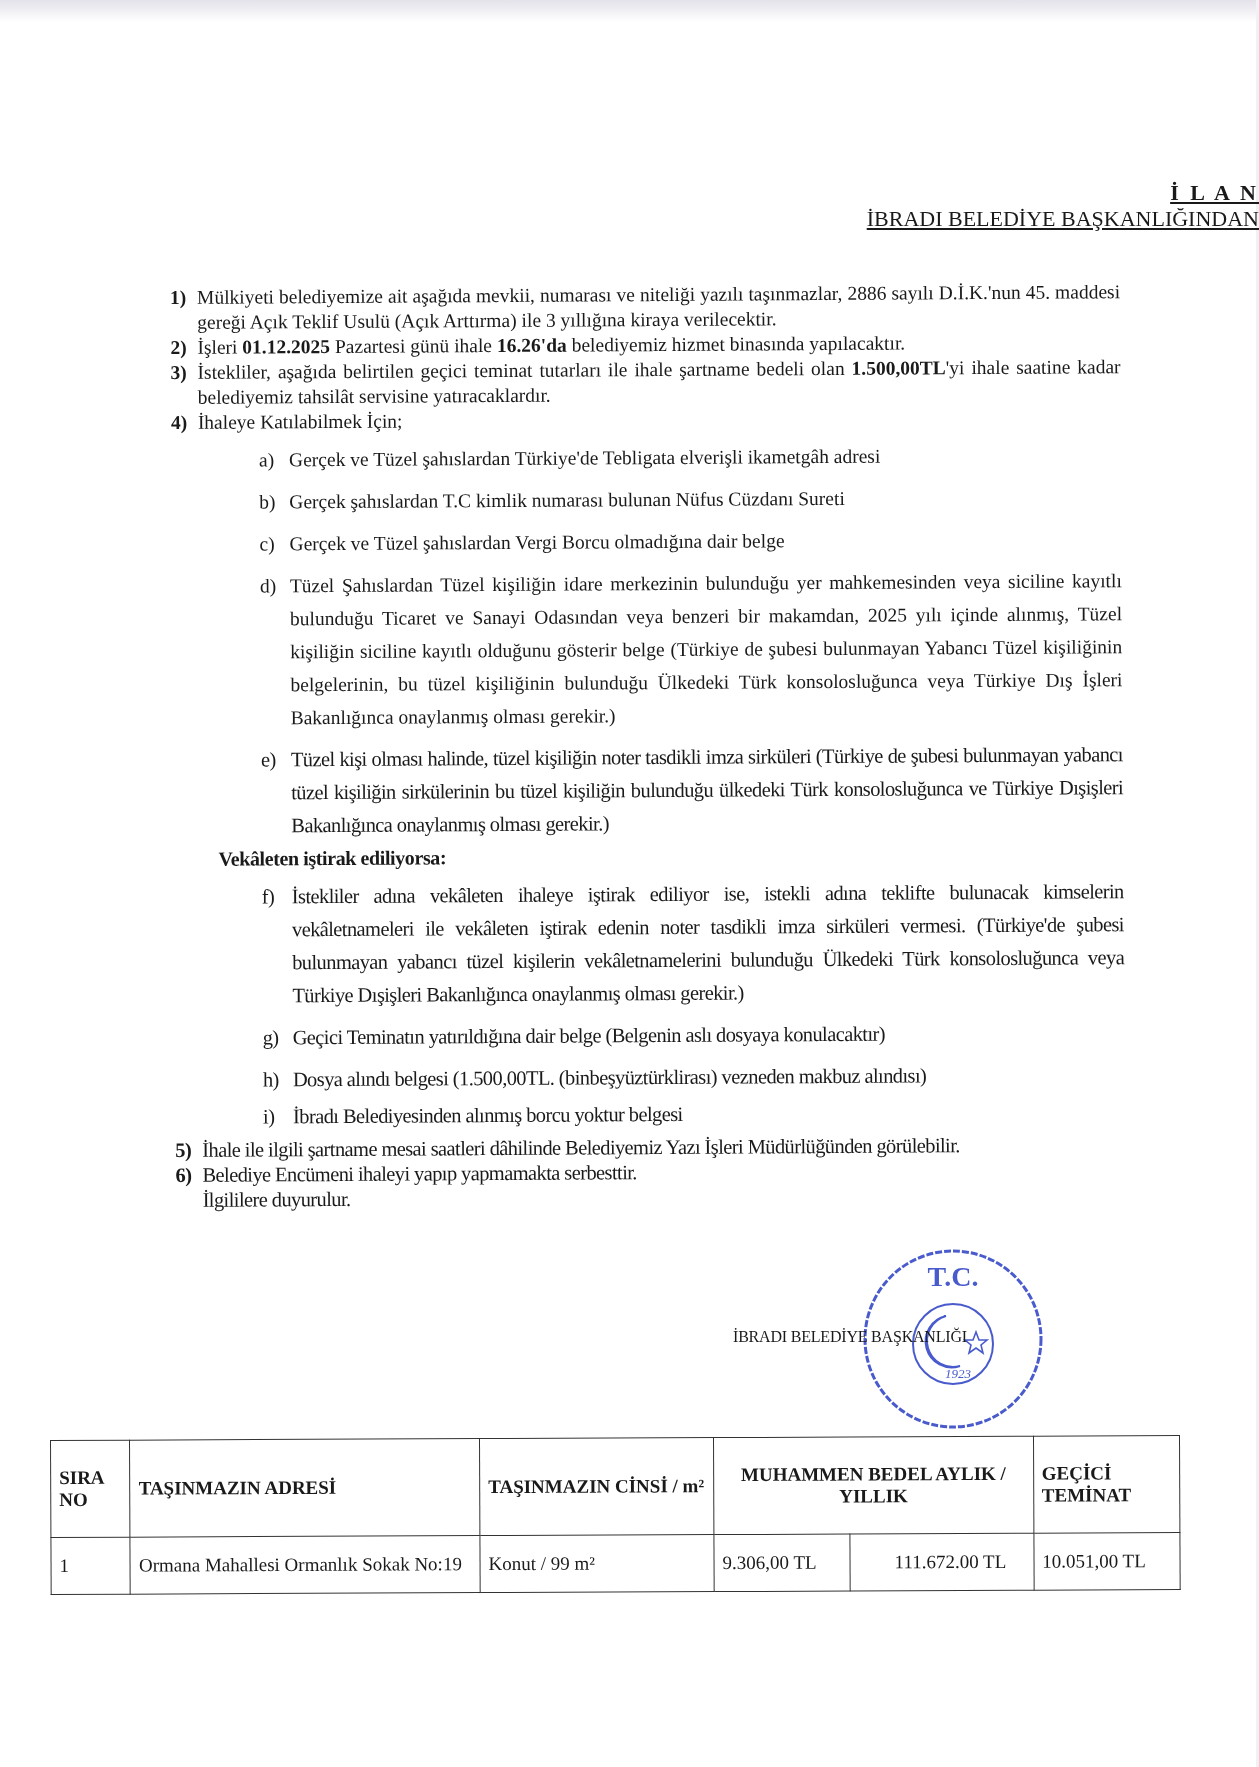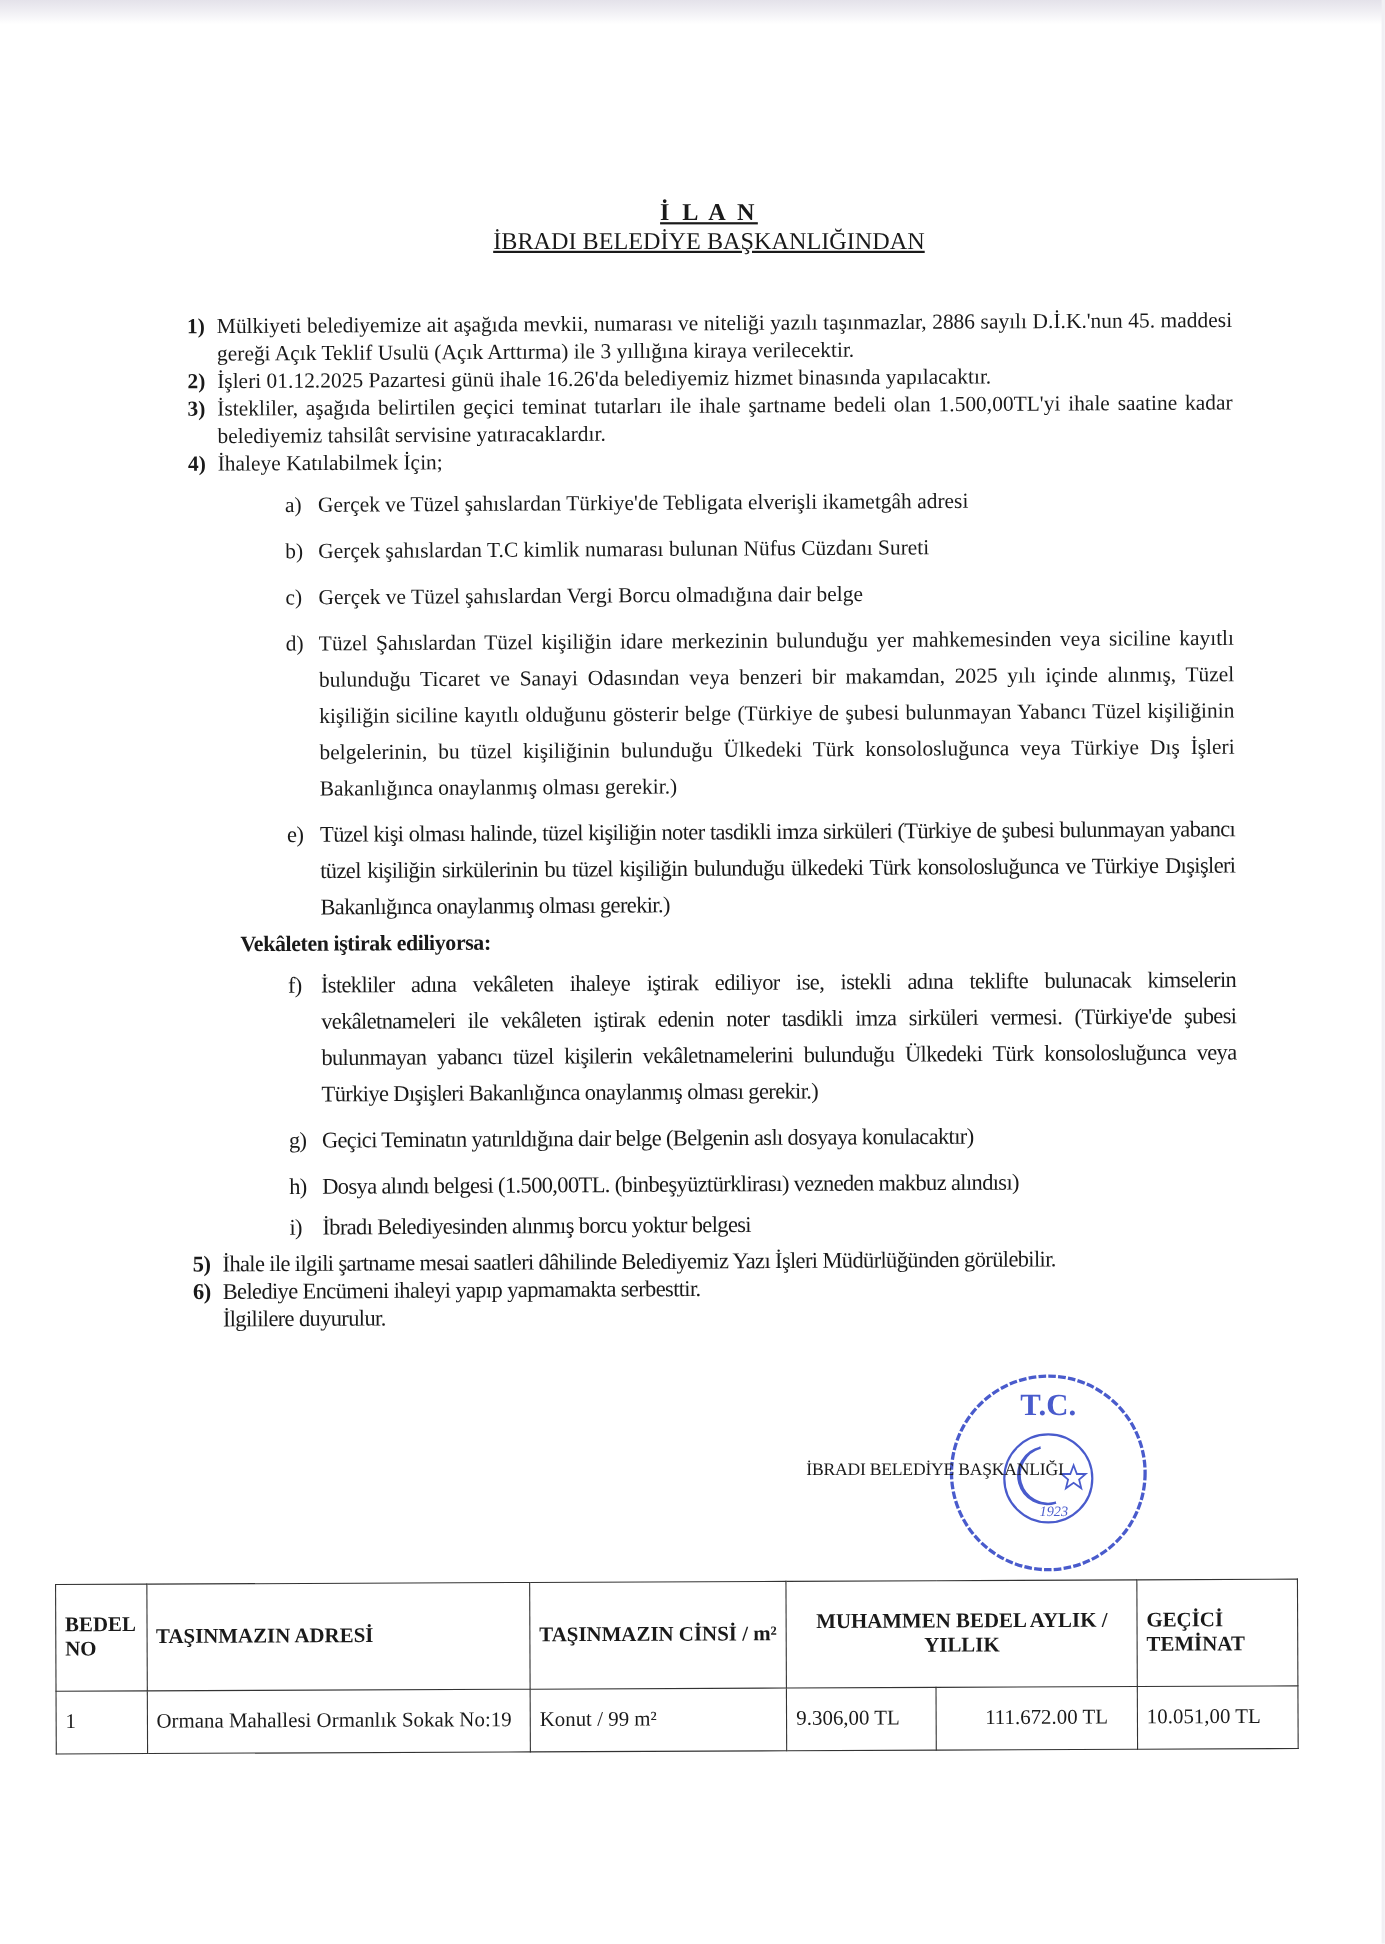--- a/index.html
+++ b/index.html
@@ -9,42 +9,42 @@
     font-family:"Liberation Serif","DejaVu Serif",serif;
     color:#1a1a1a;
   }
   .scan-top {
     position:absolute; left:0; top:0; width:1259px; height:22px;
     background:linear-gradient(#e4e2ea 0%, #eeedf2 40%, #ffffff 100%);
   }
   .scan-right {
     position:absolute; right:0; top:0; width:3px; height:1767px; background:#f1f0f4;
   }
-  .title-block { position:absolute; left:0; top:180px; width:1259px; text-align:center; }
+  .title-block { position:absolute; left:0; top:180px; width:1259px; text-align:right; }
   .title {
     font-weight:bold; font-size:22px; letter-spacing:3px; text-decoration:underline;
     line-height:26px; margin-left:30px;
   }
   .subtitle {
     font-weight:normal; font-size:22px; text-decoration:underline; line-height:26px;
     margin-left:30px;
   }
   .body-text {
     position:absolute; left:170px; top:285px; width:950px;
     font-size:19.5px; line-height:25px; transform:rotate(-0.35deg); transform-origin:left top;
   }
   .para { display:flex; align-items:flex-start; }
   .para .num { font-weight:bold; width:27px; flex:none; }
   .para .txt { flex:1; text-align:justify; }
   .sub { display:flex; margin-left:88px; margin-top:9px; line-height:33px; }
   .sub .letter { width:30px; flex:none; }
   .sub .txt { flex:1; text-align:justify; }
   .condensed { font-size:20.5px; letter-spacing:-0.6px; }
   .proxy { font-weight:bold; margin-left:45px; margin-top:4px; letter-spacing:-0.4px; font-size:20px; }
-  .b { font-weight:normal;margin-top:20px; }
+  .b { font-weight:bold;margin-top:20px; }
   .sign-line {
     position:absolute; left:733px; top:1328px; font-size:16px; letter-spacing:-0.2px;
   }
   .stamp {
     position:absolute; left:838px; top:1244px; width:230px; height:190px; pointer-events:none;
   }
   table.tender {
     position:absolute; left:50px; top:1440px; width:1130px; border-collapse:collapse;
     font-size:19px; transform:rotate(-0.25deg); transform-origin:left top;
   }
@@ -150,21 +150,21 @@
   </g>
   <text x="115" y="42" text-anchor="middle" font-family="Liberation Serif, serif" font-weight="bold" font-size="28" fill="#2a3fc4" opacity="0.85">T.C.</text>
   <text x="120" y="134" text-anchor="middle" font-family="Liberation Serif, serif" font-style="italic" font-size="13" fill="#2a3fc4" opacity="0.85">1923</text>
 </svg>
 
 <div class="sign-line">İBRADI BELEDİYE BAŞKANLIĞI</div>
 
 <table class="tender">
   <thead>
     <tr>
-      <th style="width:60px;">BEDEL NO</th>
+      <th style="width:60px;">SIRA NO</th>
       <th style="width:322px;">TAŞINMAZIN ADRESİ</th>
       <th style="width:210px;">TAŞINMAZIN CİNSİ / m²</th>
       <th colspan="2" class="center">MUHAMMEN BEDEL AYLIK / YILLIK</th>
       <th style="width:125px;margin-left:25px;">GEÇİCİ TEMİNAT</th>
     </tr>
   </thead>
   <tbody>
     <tr>
       <td>1</td>
       <td style="text-align:justify;">Ormana Mahallesi Ormanlık Sokak No:19</td>

